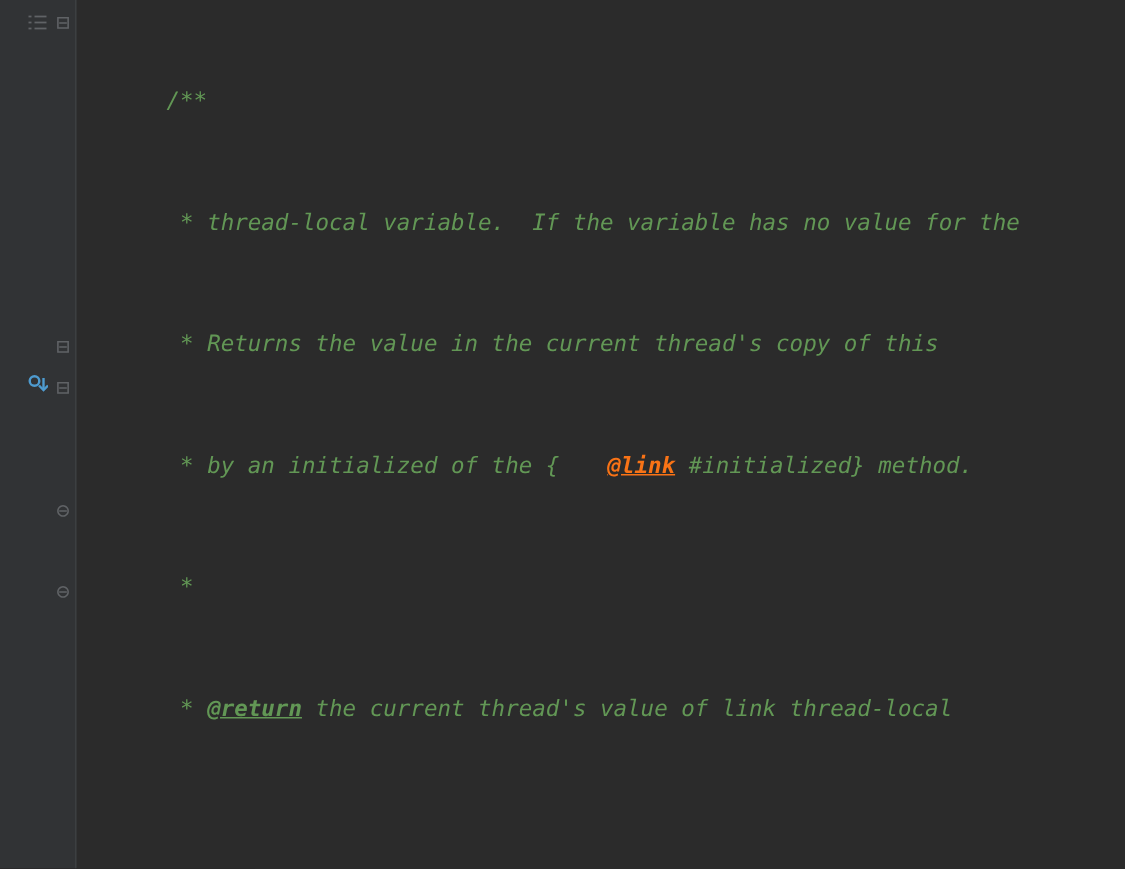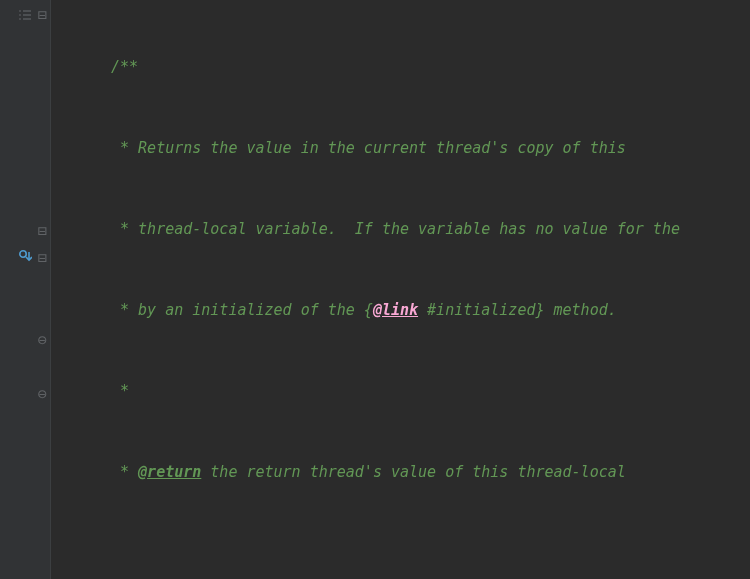--- a/index.html
+++ b/index.html
@@ -50,21 +50,21 @@
   }
   .code-area {
     flex: 1;
     padding-left: 4px;
     line-height: 27px;
     white-space: pre;
   }
   .line { height: 27px; }
   .doc { color: #629755; }
   .doc-tag { color: #629755; font-weight: bold; text-decoration: underline; }
-  .doc-link { color: #f9a8d4; font-weight: bold; text-decoration: underline; }
+  .doc-link { color: #f97316; font-weight: bold; text-decoration: underline; margin-left: 32px; }
   .ind1 { padding-left: 56px; display:inline-block; }
 </style>
 </head>
 <body>
 
 <div class="editor">
   <div class="gutter">
     <div class="gutter-icon" style="top:6px;">
       <svg width="14" height="10" viewBox="0 0 14 10">
           <g stroke="#606366" stroke-width="1.2" fill="none">
@@ -86,25 +86,25 @@
           <polyline points="8,8 11,11 14,8" fill="none" stroke="#4e9bcf" stroke-width="1.6"></polyline>
         </svg>
     </div>
     <div class="fold-handle" style="top:249px; left:36px;">⊟</div>
     <div class="fold-handle" style="top:331px; left:36px;">⊖</div>
     <div class="fold-handle" style="top:385px; left:36px;">⊖</div>
   </div>
 
   <div class="code-area">
     <div class="line"><span class="ind1 doc">/**</span></div>
+    <div class="line"><span class="ind1 doc"> * thread-local variable.  If the variable has no value for the</span></div>
     <div class="line"><span class="ind1 doc"> * Returns the value in the current thread's copy of this</span></div>
-    <div class="line"><span class="ind1 doc"> * thread-local variable.  If the variable has no value for the</span></div>
     <div class="line"><span class="ind1"><span class="doc"> * by an initialized of the {</span><span class="doc-link">@link</span><span class="doc"> #initialized} method.</span></span></div>
     <div class="line"><span class="ind1 doc"> *</span></div>
-    <div class="line"><span class="ind1"><span class="doc"> * </span><span class="doc-tag">@return</span><span class="doc"> the return thread's value of this thread-local</span></span></div>
+    <div class="line"><span class="ind1"><span class="doc"> * </span><span class="doc-tag">@return</span><span class="doc"> the current thread's value of link thread-local</span></span></div>
     
 
     
 
     
 
     
 
     
 

